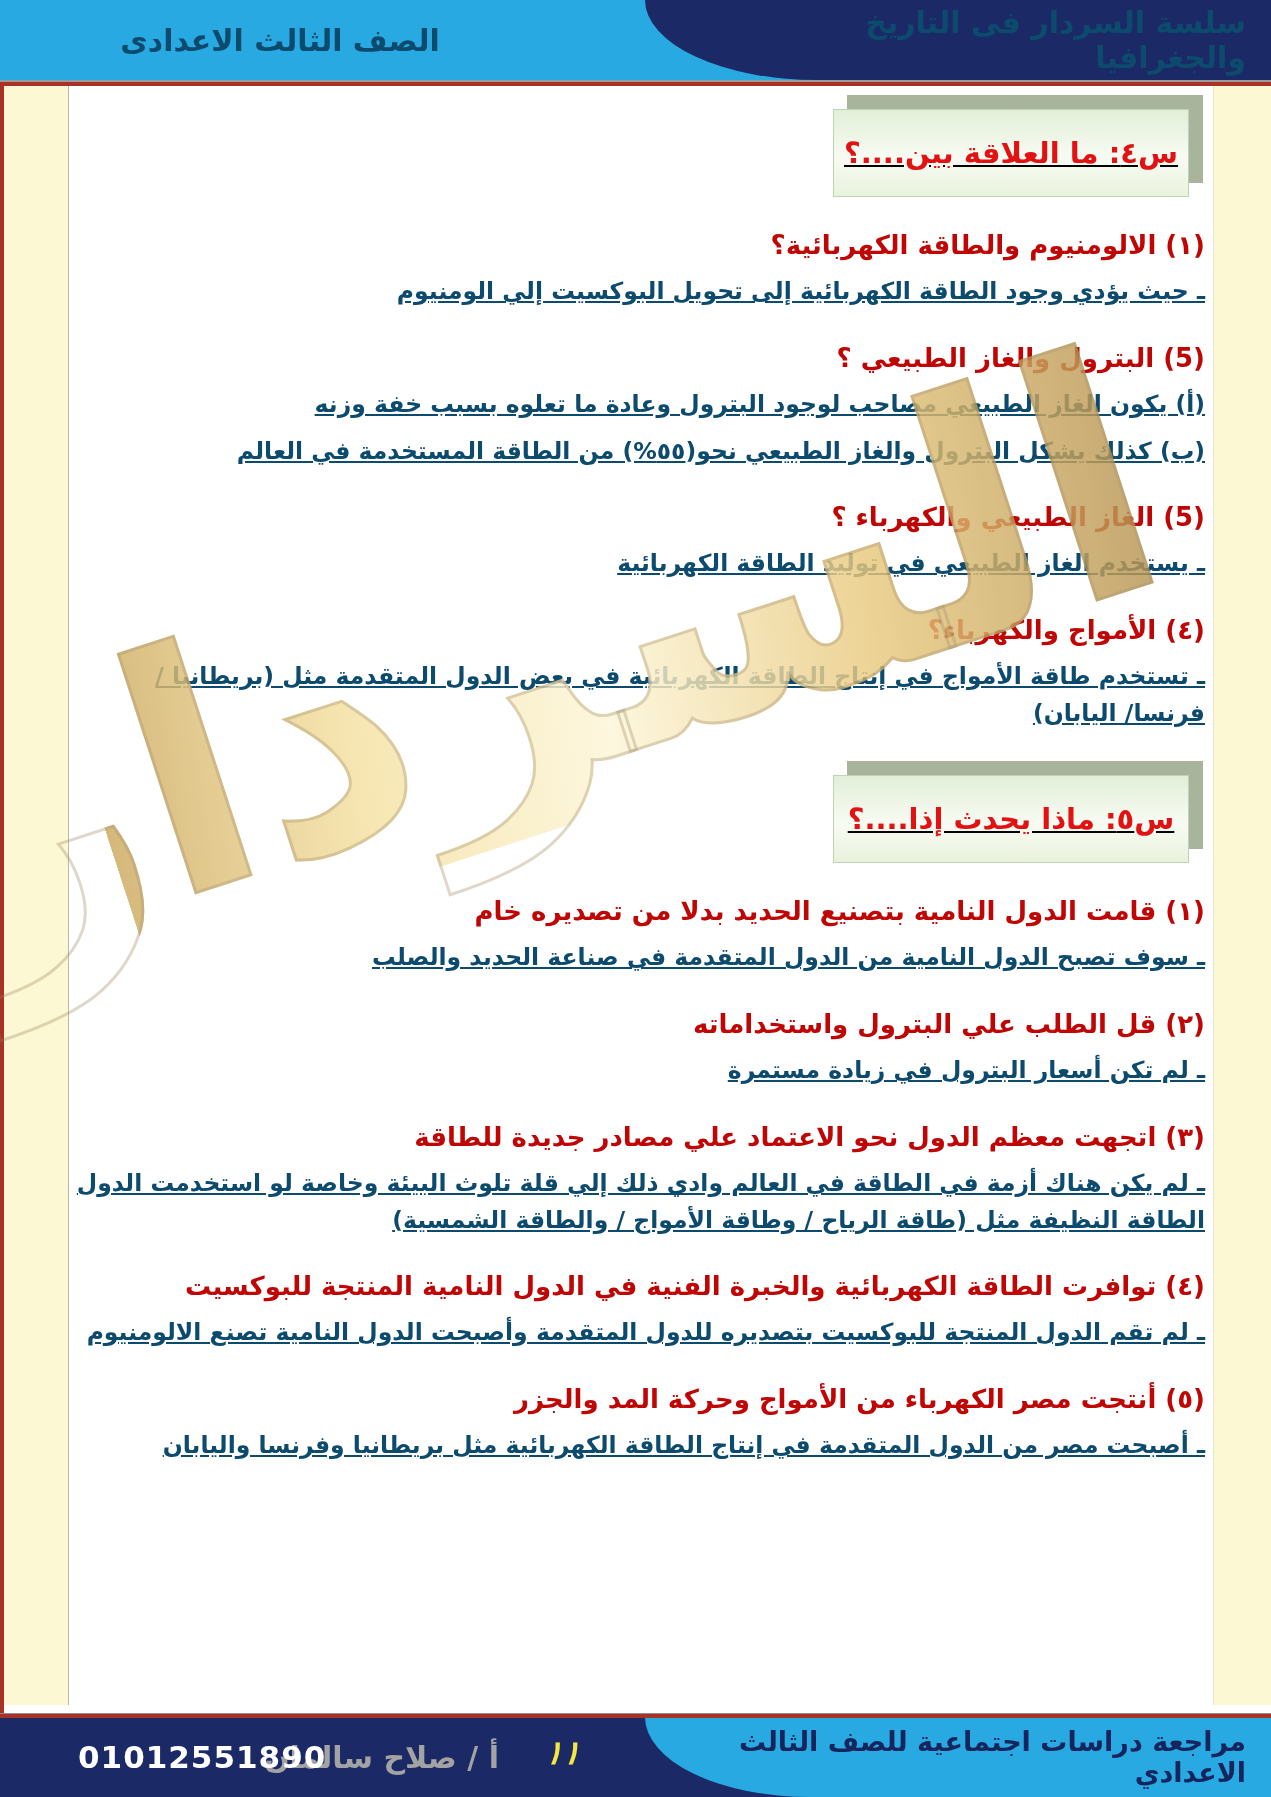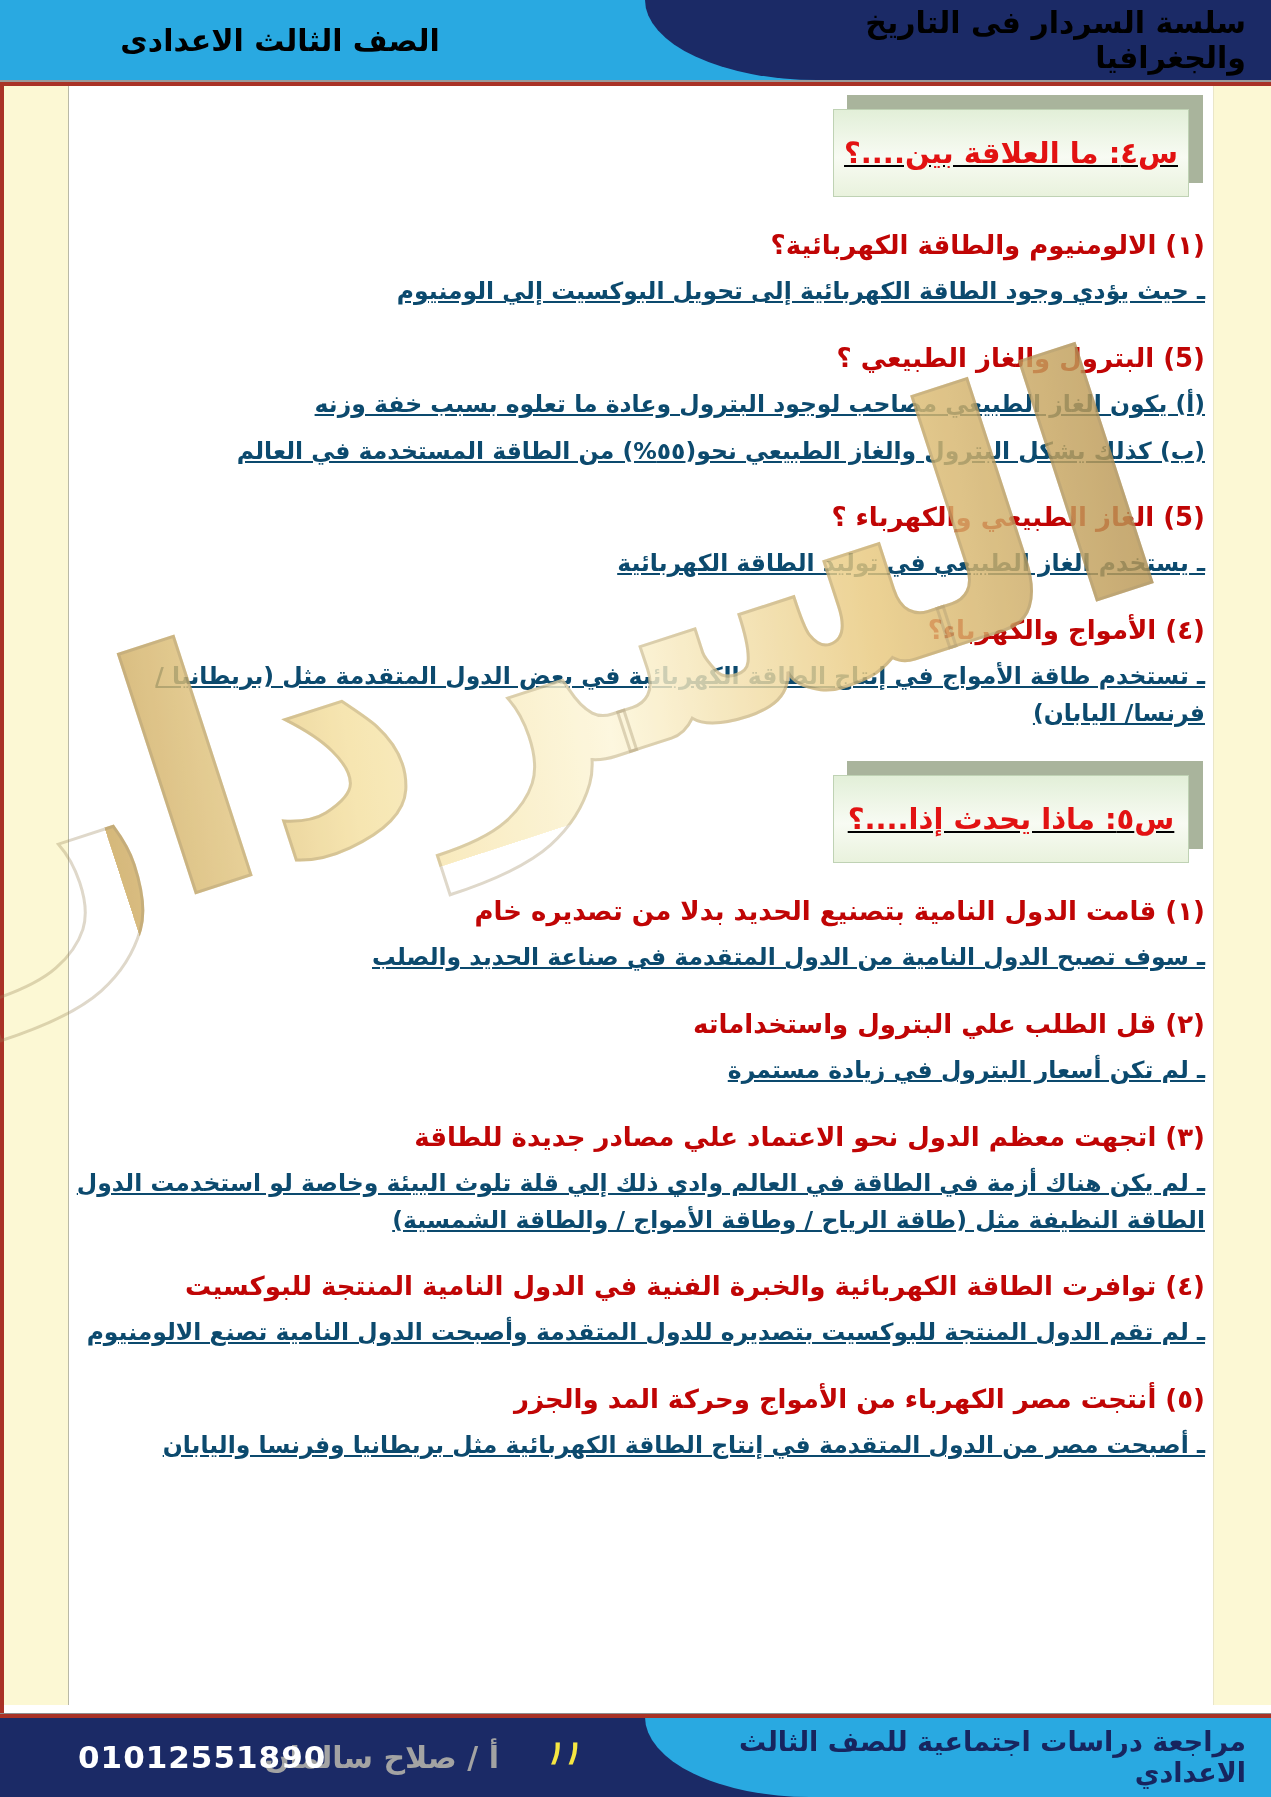--- a/index.html
+++ b/index.html
@@ -8,21 +8,21 @@
     font-family:"DejaVu Sans",sans-serif;
     background:#ffffff;overflow:hidden;
   }
   .page{position:relative;width:1271px;height:1797px;background:#ffffff;overflow:hidden;}
 
   
   .header{position:absolute;top:0;left:0;width:1271px;height:80px;background:#29A9E1;z-index:20;}
   .header-navy{position:absolute;top:0;right:0;width:626px;height:80px;background:#1B2A66;
     border-bottom-left-radius:172px 80px;}
   .header-title{position:absolute;top:0;height:80px;display:flex;align-items:center;justify-content:center;
-    color:#000000;font-weight:bold;direction:rtl;}
+    color:#0c4a6e;font-weight:bold;direction:rtl;}
   .header-title.series{right:25px;width:520px;font-size:30px;}
   .header-title.grade{left:40px;width:480px;font-size:30px;}
 
   .rule{position:absolute;left:0;width:1271px;background:#A93226;z-index:25;}
   .rule-top{top:80px;height:4px;border-top:2px solid #9a9a9a;}
   .rule-bottom{top:1713px;height:4px;border-top:1px solid #8f8f8f;}
 
   .red-edge-left{position:absolute;left:0;top:84px;width:4px;height:1629px;background:#A93226;z-index:24;}
   .strip{position:absolute;top:86px;height:1619px;background:#FCF8D4;z-index:5;}
   .strip-left{left:4px;width:64px;border-right:1px solid #b9b9a6;}

